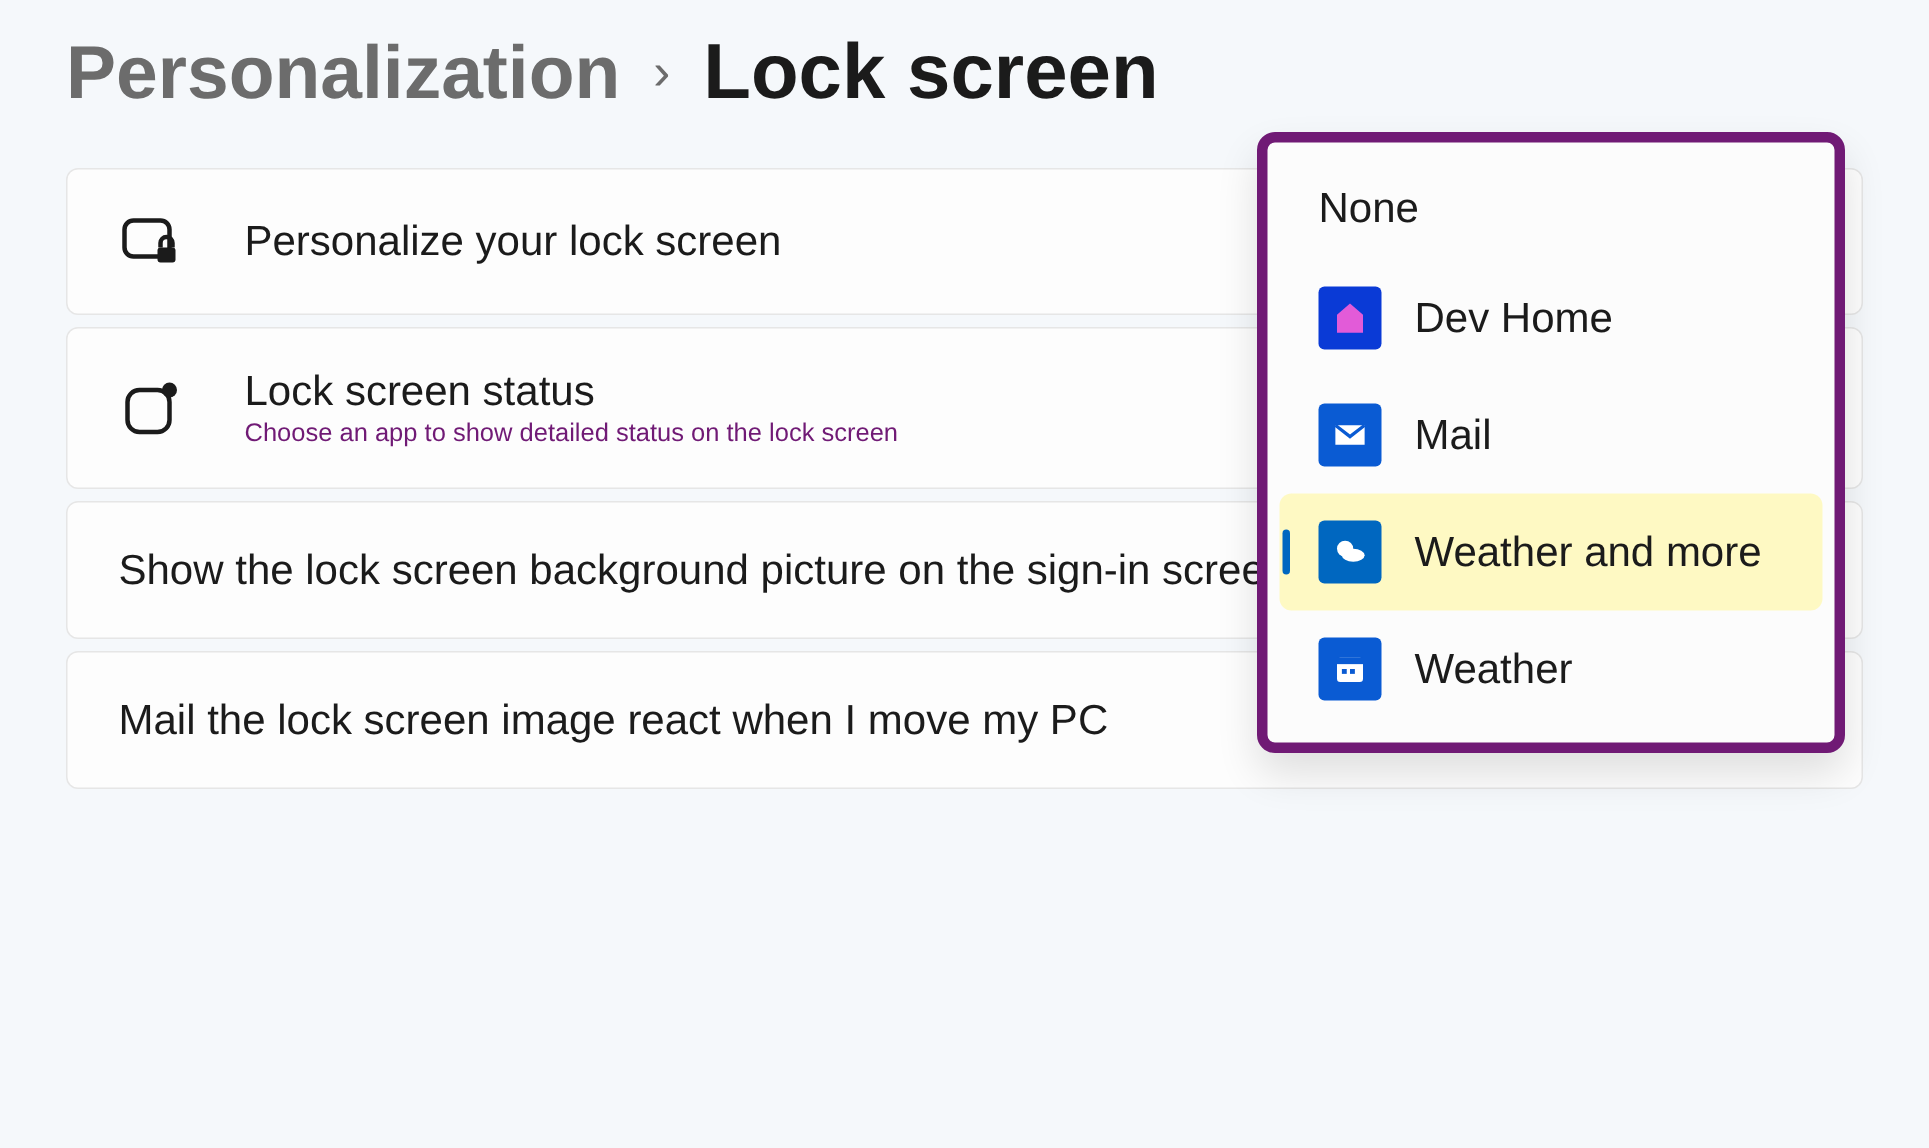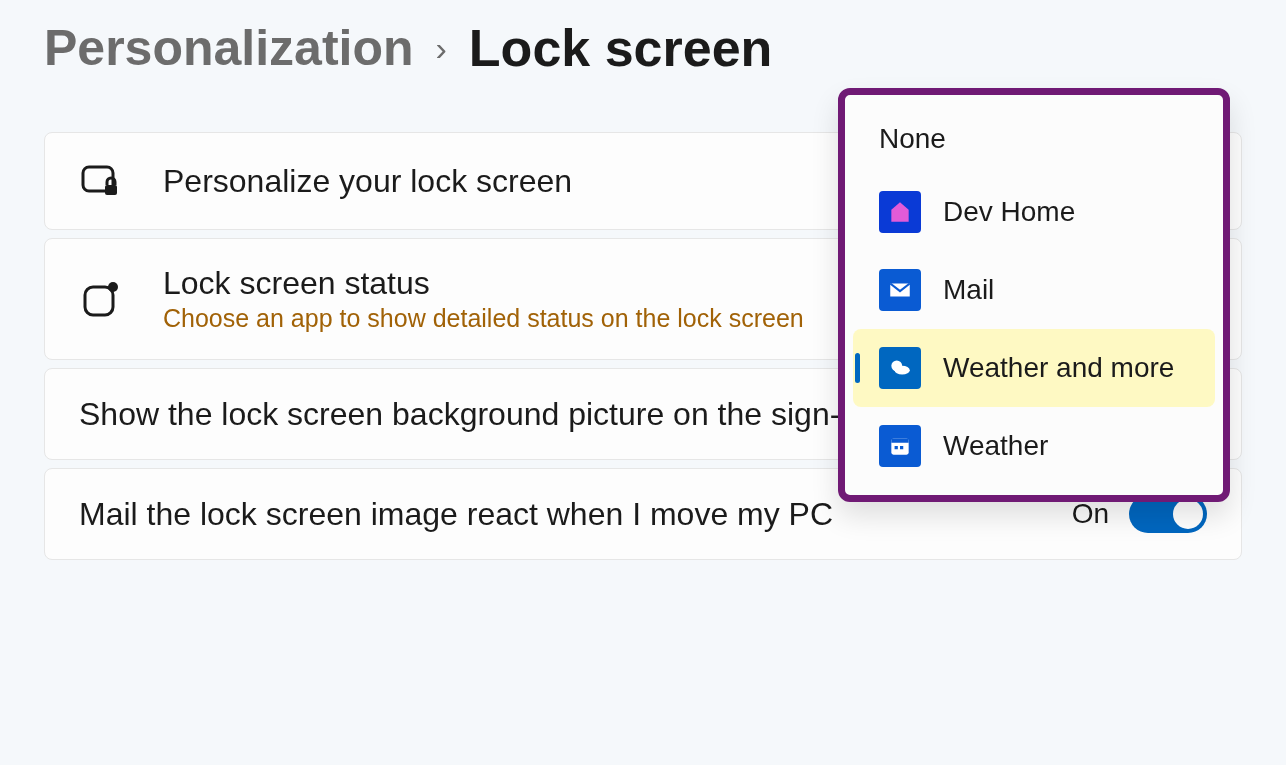--- a/index.html
+++ b/index.html
@@ -10,43 +10,43 @@
       height: 765px;
       overflow: hidden;
       color: #1b1b1b;
       position: relative;
     }
     .container { padding: 18px 44px; }
     .breadcrumb {
       display: flex;
       align-items: center;
       gap: 22px;
-      margin-bottom: 54px;
+      margin-bottom: 34px;
     }
     .breadcrumb .parent { font-size: 50px; font-weight: 600; color: #6c6c6c; }
     .breadcrumb .chevron { font-size: 34px; color: #6c6c6c; }
     .breadcrumb .current { font-size: 52px; font-weight: 600; color: #1b1b1b; }
     .cards { display: flex; flex-direction: column; gap: 8px; }
     .card {
       background: #fdfdfd;
       border: 1px solid #e6e6e6;
       border-radius: 8px;
       padding: 26px 34px;
       display: flex;
       align-items: center;
       gap: 40px;
     }
     .card .icon-slot {
       width: 44px; height: 44px;
       display: flex; align-items: center; justify-content: center;
       flex-shrink: 0;
     }
     .card .text-slot { flex: 1; }
-    .card .title { font-size: 32px; font-weight: 400; color: #1b1b1b; }
-    .card .subtitle { font-size: 25px; color: #a16207; margin-top: 2px; }
+    .card .title { font-size: 28px; font-weight: 400; color: #1b1b1b; }
+    .card .subtitle { font-size: 17px; color: #701a75; margin-top: 2px; }
     .card .toggle-slot {
       display: flex; align-items: center; gap: 20px;
     }
     .toggle-label { font-size: 28px; color: #1b1b1b; }
     .toggle {
       width: 78px; height: 38px; border-radius: 19px;
       background: #0067c0; position: relative; cursor: pointer;
     }
     .toggle .knob {
       position: absolute; right: 4px; top: 4px;

